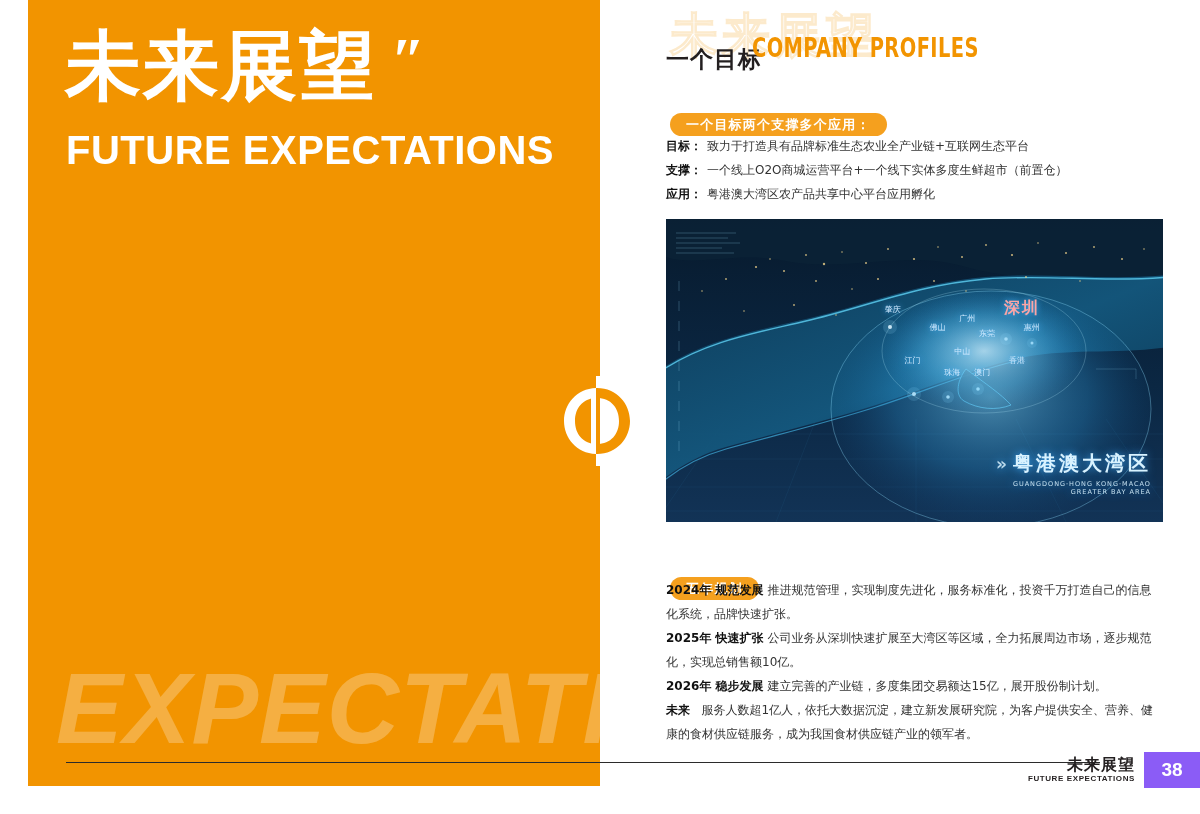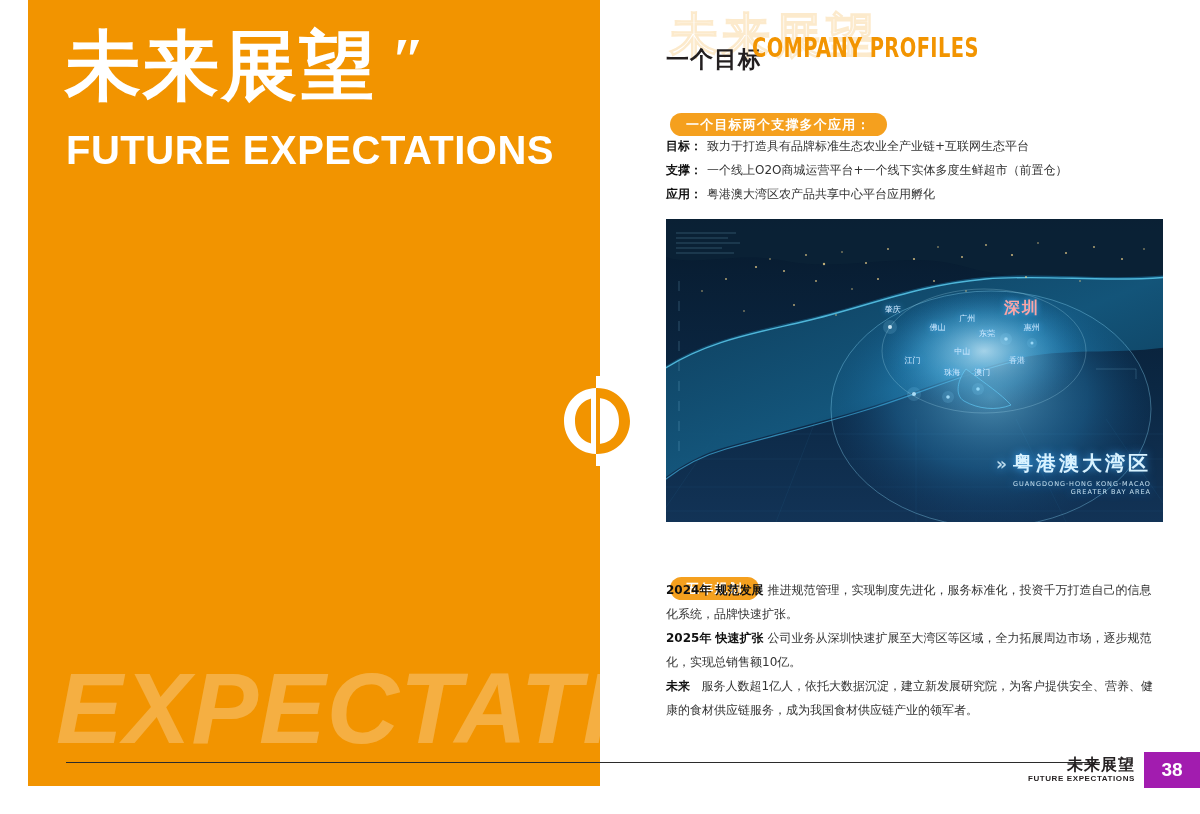--- a/index.html
+++ b/index.html
@@ -196,21 +196,21 @@
   .footer-cn{
     font-size:16px;font-weight:bold;color:#231f20;letter-spacing:1px;
     font-family:"DejaVu Sans","Liberation Sans",sans-serif;
     line-height:1.1;
   }
   .footer-en{
     font-size:8px;font-weight:bold;color:#231f20;letter-spacing:.6px;
     margin-top:2px;line-height:1.1;
   }
   .footer-page{
-    background:#a21caf;color:#ffffff;
+    background:#8b5cf6;color:#ffffff;
     width:56px;height:36px;
     display:flex;align-items:center;justify-content:center;
     font-size:19px;font-weight:bold;
   }
 </style>
 </head>
 <body>
 
 <div class="page">
 
@@ -420,20 +420,24 @@
     <div class="plan">
       <p>
         <b>2024年 规范发展</b>
         <span>推进规范管理，实现制度先进化，服务标准化，投资千万打造自己的信息化系统，品牌快速扩张。</span>
       </p>
       <p>
         <b>2025年 快速扩张</b>
         <span>公司业务从深圳快速扩展至大湾区等区域，全力拓展周边市场，逐步规范化，实现总销售额10亿。</span>
       </p>
       <p>
+        <b>2026年 稳步发展</b>
+        <span>建立完善的产业链，多度集团交易额达15亿，展开股份制计划。</span>
+      </p>
+      <p>
         <b>未来</b>
         &nbsp;&nbsp;<span>服务人数超1亿人，依托大数据沉淀，建立新发展研究院，为客户提供安全、营养、健康的食材供应链服务，成为我国食材供应链产业的领军者。</span>
       </p>
     </div>
 
   </div>
 
   <div class="footer-rule"></div>
   <div class="footer">
     <div class="footer-label">

